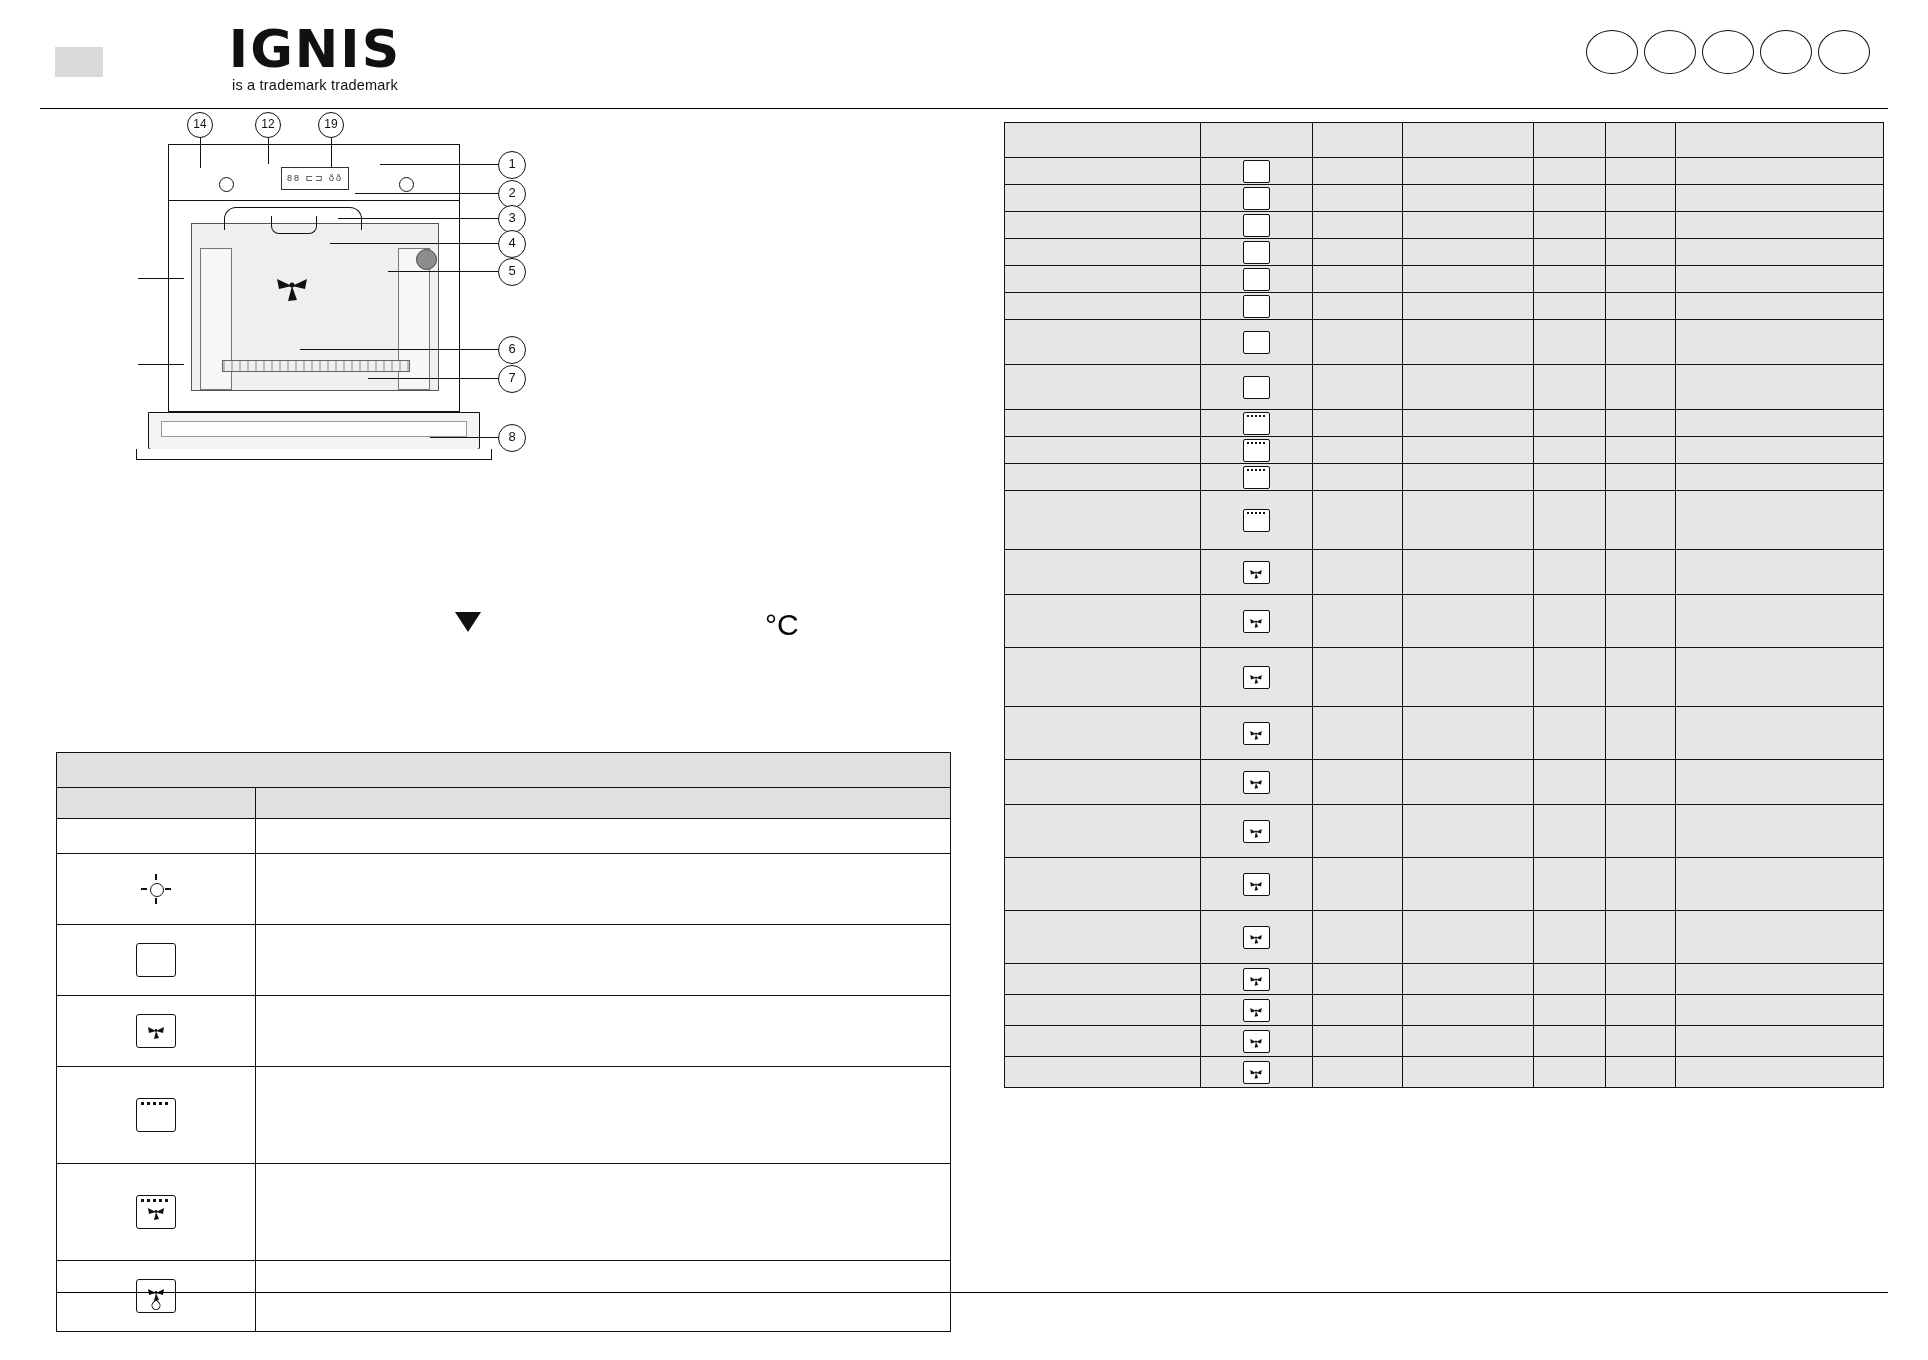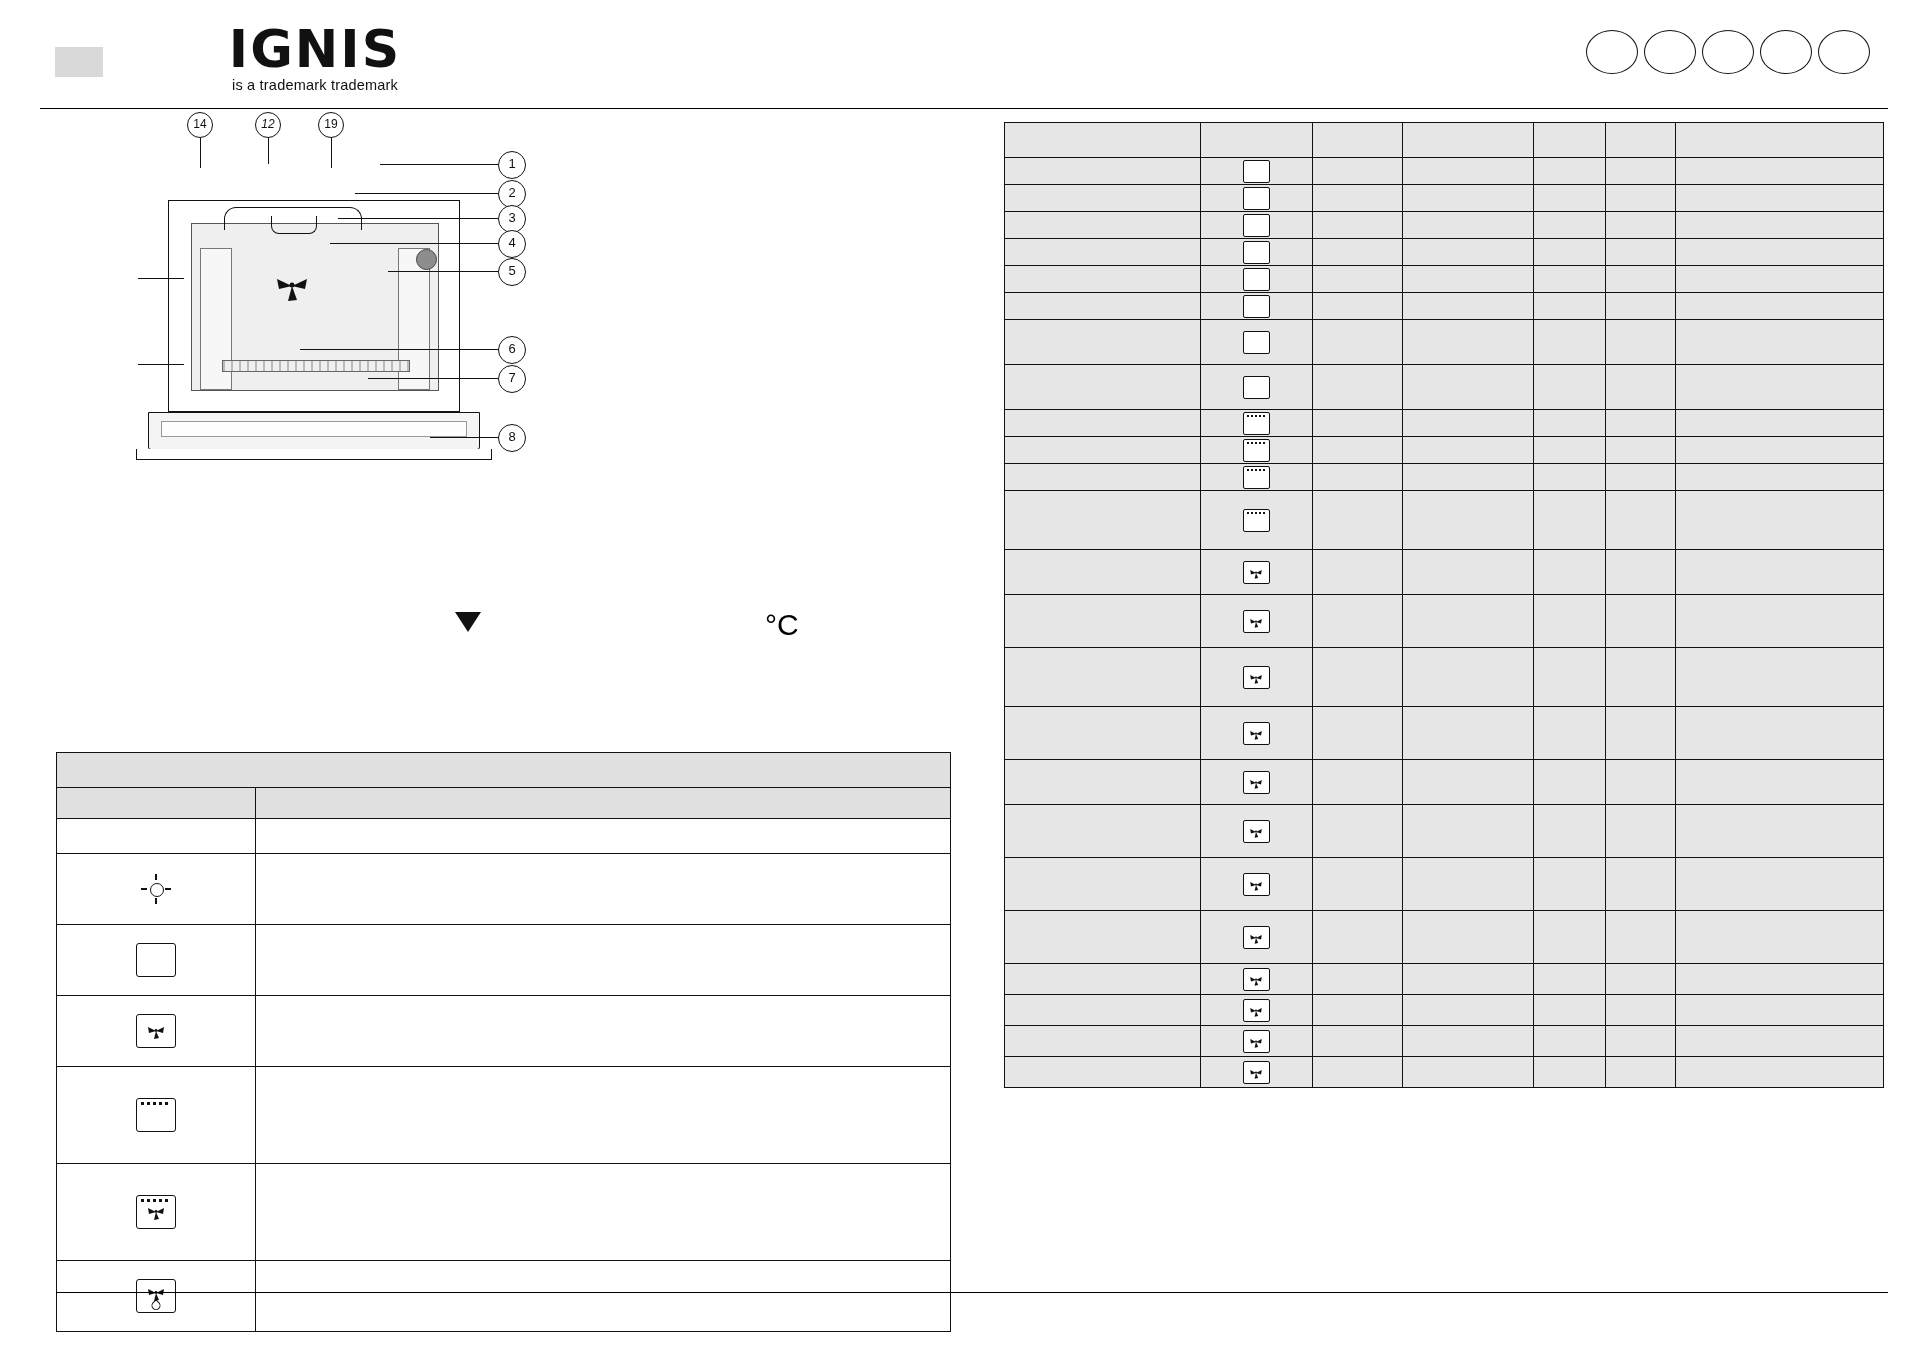--- a/index.html
+++ b/index.html
@@ -418,20 +418,25 @@
     <div class="el"></div>
     <div class="el"></div>
     <div class="el"></div>
   </div>
 
   <div class="header-rule"></div>
 
   <div class="oven-wrap">
 
     <div class="oven-body">
+      <div class="panel">
+        <div class="panel-knob knob-l"></div>
+        <div class="panel-knob knob-r"></div>
+        <div class="display">88 ⊏⊐ ŏŏ</div>
+      </div>
 
       <div class="cavity-outer">
         <div class="cavity-inner">
           <div class="cav-side left"></div>
           <div class="cav-side right"></div>
           <div class="shelf"></div>
         </div>
         <div class="grill-element"></div>
         <div class="lamp"></div>
         <div class="fan-icon">
@@ -445,21 +450,21 @@
       </div>
 
       <div class="door">
         <div class="door-inner"></div>
       </div>
       <div class="door-base"></div>
     </div>
 
     <div class="callout small" style="left:57px; top:-6px;">14</div>
     <div class="lead-v" style="left:70px; top:20px; height:30px;"></div>
-    <div class="callout small" style="left:125px; top:-6px;font-style:italic;">12</div>
+    <div class="callout small" style="left:125px; top:-6px;">12</div>
     <div class="lead-v" style="left:138px; top:20px; height:26px;"></div>
     <div class="callout small" style="left:188px; top:-6px;">19</div>
     <div class="lead-v" style="left:201px; top:20px; height:30px;"></div>
 
     <div class="callout" style="left:368px; top:33px;">1</div>
     <div class="lead" style="left:250px; top:46px; width:118px;"></div>
 
     <div class="callout" style="left:368px; top:62px;">2</div>
     <div class="lead" style="left:225px; top:75px; width:143px;"></div>
 

